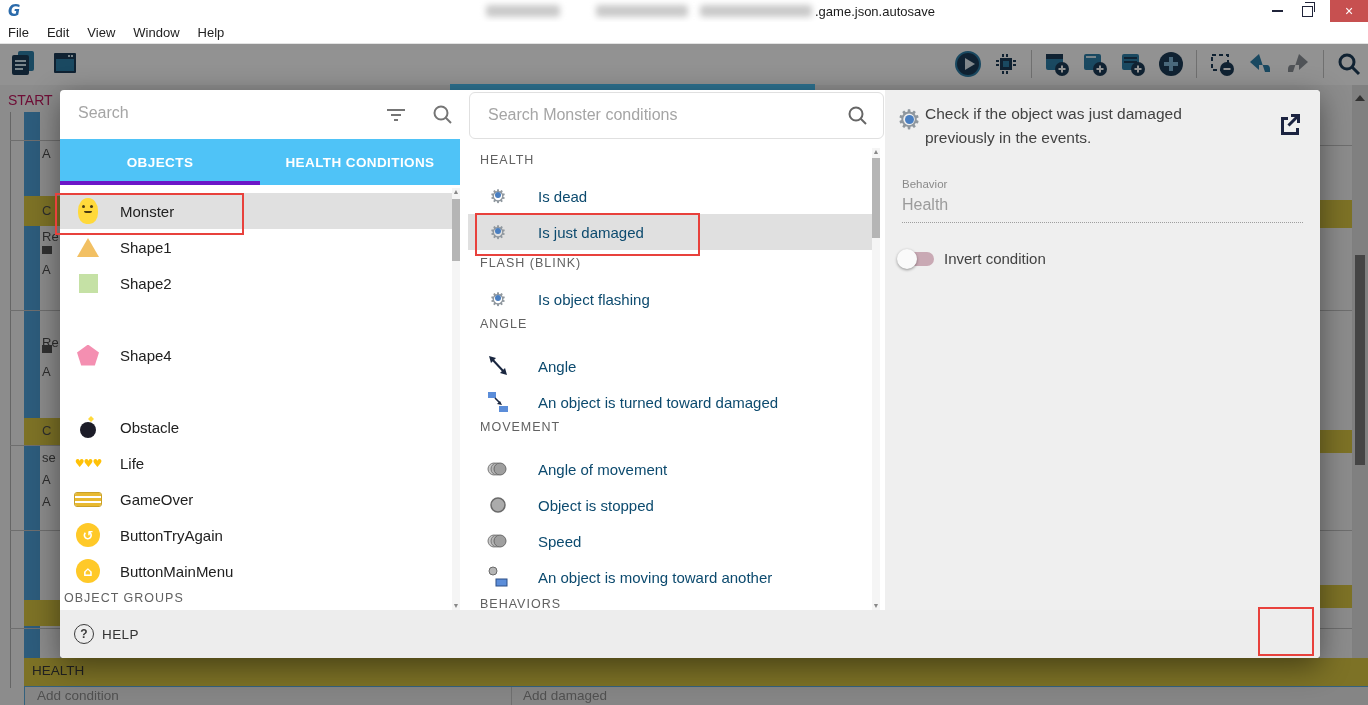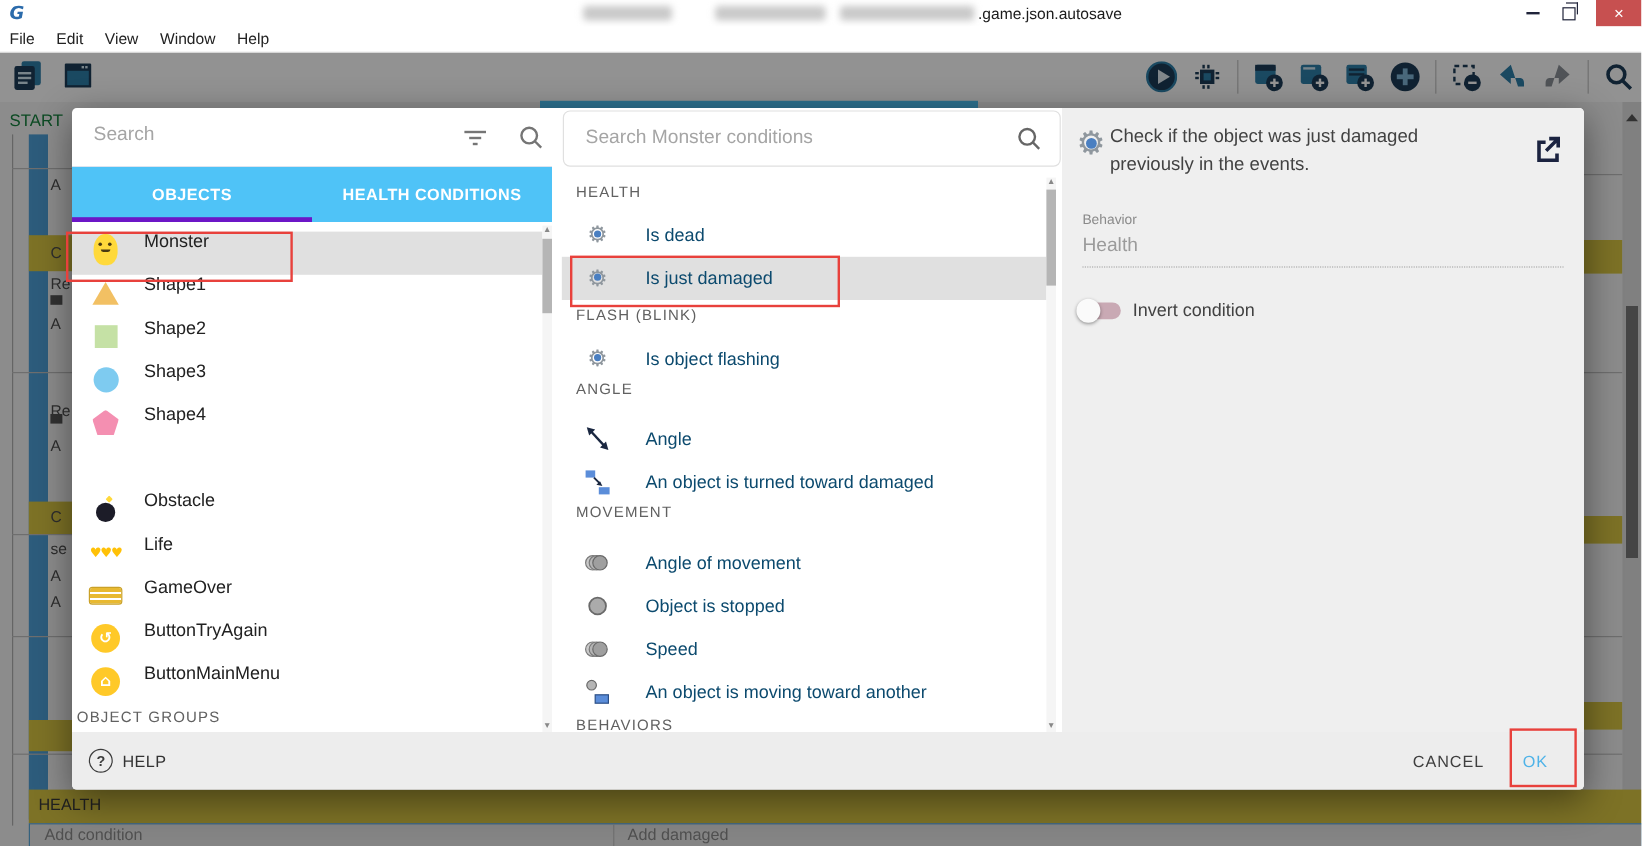--- a/index.html
+++ b/index.html
@@ -23,21 +23,21 @@
   .menu-item{font-size:13px;color:#222;padding:0 10px 0 0;margin-right:8px}
 
   
   .toolbar{position:absolute;left:0;top:44px;width:1368px;height:41px;background:#fbfbfb;border-bottom:1px solid #d5d5d5}
   .tb-left{position:absolute;left:10px;top:5px;display:flex;gap:14px;align-items:center}
   .tb-right{position:absolute;right:6px;top:6px;display:flex;gap:12px;align-items:center}
   .tb-sep{width:1px;height:28px;background:#c2c2c2}
 
   
   .events-bg{position:absolute;left:0;top:85px;width:1368px;height:620px;background:#f2f2f2}
-  .start-label{position:absolute;left:8px;top:92px;font-size:14px;color:#15803d}
+  .start-label{position:absolute;left:8px;top:92px;font-size:14px;color:#be185d}
   .tree-vline{position:absolute;left:10px;top:112px;width:1px;height:576px;background:#aeaeae}
   .evt-bar{position:absolute;left:24px;top:112px;width:16px;height:571px;background:#4f9fd6}
   .comment-band{background:#d8c542}
   .evt-sep{position:absolute;height:1px;background:#bdbdbd}
   .frag{position:absolute;font-size:13px;color:#4f4f4f}
   .mini-ic{position:absolute;width:10px;height:8px;background:#555}
   .tab-fragment{position:absolute;left:450px;top:84px;width:365px;height:6px;background:#4FC3F7}
   .right-scroll-track{position:absolute;left:1352px;top:85px;width:16px;height:620px;background:#dcdcdc}
   .right-scroll-thumb{position:absolute;left:1355px;top:255px;width:10px;height:210px;background:#787878}
   .tri-up{width:0;height:0;border-left:5px solid transparent;border-right:5px solid transparent;border-bottom:6px solid #555}
@@ -54,21 +54,21 @@
   
   .dialog{position:absolute;left:60px;top:90px;width:1260px;height:568px;background:#fff;border-radius:4px;
           box-shadow:0 8px 30px rgba(0,0,0,.45);z-index:20}
   .dlg-left-search{position:absolute;left:0;top:0;width:400px;height:49px;border-bottom:1px solid #fca5a5}
   .search-input{border:none;outline:none;background:transparent;font-family:"Liberation Sans",sans-serif;font-size:16px;color:#333}
   .search-input::placeholder{color:#a5a5a5}
   .dlg-tabs{position:absolute;left:0;top:49px;width:400px;height:46px;background:#4FC3F7;display:flex}
   .tab{flex:1;display:flex;align-items:center;justify-content:center;font-size:13.5px;font-weight:bold;color:#fff;letter-spacing:.4px}
   .tab-indicator{position:absolute;left:0;top:91px;width:200px;height:4px;background:#6C16C7}
   .left-list{position:absolute;left:0;top:95px;width:400px;height:425px;overflow:hidden;background:#fff}
-  .orow{position:absolute;left:0;width:392px;height:36px;display:flex;}
+  .orow{position:absolute;left:0;width:392px;height:36px;display:flex;align-items:center}
   .orow.sel{background:#e0e0e0}
   .oiconbox{width:28px;height:30px;margin-left:14px;display:flex;align-items:center;justify-content:center}
   .olabel{margin-left:18px;font-size:15px;color:#212121}
   .groups-header{position:absolute;left:4px;top:406px;font-size:12.5px;color:#616161;letter-spacing:1px}
   .scrollbar{position:absolute;width:8px;background:#f5f5f5}
   .scroll-thumb{position:absolute;left:0;width:8px;background:#b5b5b5}
   .scroll-arrow{position:absolute;left:0;width:8px;font-size:7px;color:#888;text-align:center;line-height:8px}
 
   
   .ic-monster{position:relative;width:20px;height:26px;background:#ffd93b;border-radius:48% 48% 42% 42%}
@@ -322,26 +322,20 @@
             <span class="ic-triangle"></span>
           </span>
         <span class="olabel">Shape1</span>
       </div>
       <div class="orow" style="top:80px">
         <span class="oiconbox">
             <span class="ic-square"></span>
           </span>
         <span class="olabel">Shape2</span>
       </div>
-      <div class="orow" style="top:116px">
-        <span class="oiconbox">
-            <span class="ic-circle"></span>
-          </span>
-        <span class="olabel">Shape3</span>
-      </div>
       <div class="orow" style="top:152px">
         <span class="oiconbox">
             <span class="ic-pentagon"></span>
           </span>
         <span class="olabel">Shape4</span>
       </div>
       <div class="orow" style="top:224px">
         <span class="oiconbox">
             <span class="ic-obstacle">
               <i></i>
@@ -498,24 +492,20 @@
           <i></i>
         </div>
       <div class="invert-label">Invert condition</div>
     </div>
 
     <div class="dlg-footer">
       <div class="help-btn">
         <span class="help-circle">?</span>
         <span class="help-label">HELP</span>
       </div>
-      <div class="footer-actions">
-        <span class="btn-text btn-cancel">CANCEL</span>
-        <span class="btn-text btn-ok">OK</span>
-      </div>
     </div>
   </div>
 
   <div class="anno" style="left:55px;top:193px;width:185px;height:38px"></div>
   <div class="anno" style="left:475px;top:213px;width:221px;height:39px"></div>
   <div class="anno" style="left:1258px;top:607px;width:52px;height:45px"></div>
 
 </div>
 
 </body></html>

